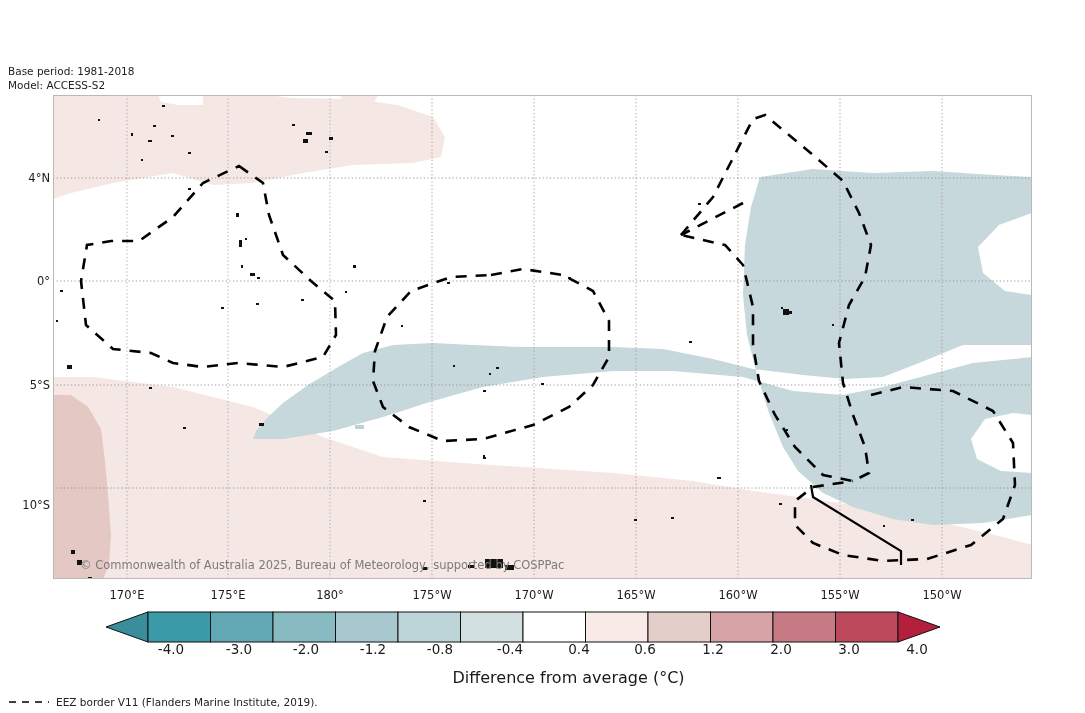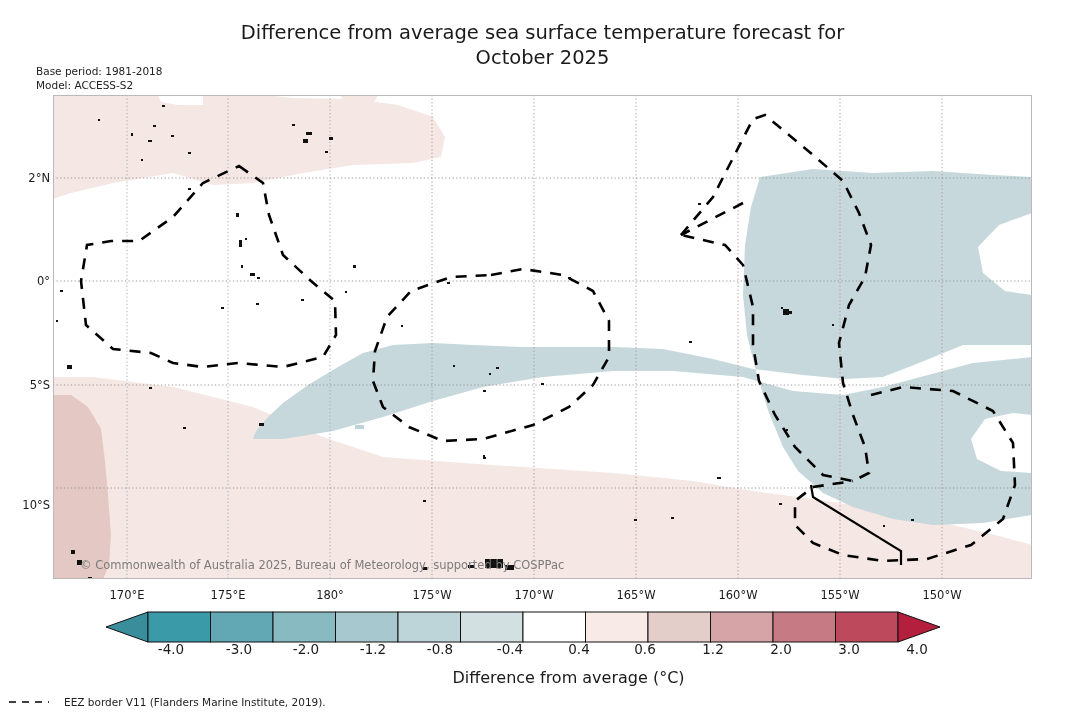--- a/index.html
+++ b/index.html
@@ -11,21 +11,21 @@
   .fig{position:absolute;inset:0;}
 
   
   #title{
     position:absolute;left:0;top:20px;width:1085px;text-align:center;
     font-size:19.5px;line-height:25px;color:#1a1a1a;white-space:pre-line;
   }
 
   
   .meta{position:absolute;font-size:10.5px;line-height:14px;color:#222;}
-  #meta-left{left:8px;top:64px;text-align:left;margin-left:28px;}
+  #meta-left{left:8px;top:64px;text-align:left;}
   #meta-right{right:8px;top:64px;text-align:right;}
 
   
   #plot{
     position:absolute;left:53px;top:95px;width:979px;height:484px;
     background:#ffffff;overflow:hidden;
   }
   #plot svg{display:block;}
   .axis-frame{
     position:absolute;left:53px;top:95px;width:979px;height:484px;
@@ -48,32 +48,30 @@
   #cbar-labels{position:absolute;left:0;top:641px;width:990px;height:20px;}
   .cb-lab{position:absolute;font-size:13.5px;transform:translateX(-50%);color:#1a1a1a;}
   #cbar-title{
     position:absolute;left:0;top:668px;width:1085px;text-align:center;
     font-size:16px;color:#1a1a1a;padding-left:26px;
   }
 
   
   #footer{
     position:absolute;left:8px;top:694px;height:16px;
-    display:flex;align-items:center;gap:14px;
+    display:flex;align-items:center;gap:6px;
     font-size:10.5px;color:#222;
   }
   #footer .dashkey{display:block;}
 </style>
 </head>
 <body>
 
 <div class="fig">
 
-  <div id="title">Difference from average sea surface temperature forecast for
-October 2025</div>
 
   <div class="meta" id="meta-left">
     <div>Base period: 1981-2018</div>
     <div>Model: ACCESS-S2</div>
   </div>
 
 
   <div id="plot">
     <svg width="979" height="484" viewBox="0 0 979 484" xmlns="http://www.w3.org/2000/svg">
       <defs>
@@ -236,21 +234,21 @@
     <div class="tick tick-x" style="left:330px">180°</div>
     <div class="tick tick-x" style="left:432px">175°W</div>
     <div class="tick tick-x" style="left:534px">170°W</div>
     <div class="tick tick-x" style="left:636px">165°W</div>
     <div class="tick tick-x" style="left:738px">160°W</div>
     <div class="tick tick-x" style="left:840px">155°W</div>
     <div class="tick tick-x" style="left:942px">150°W</div>
   </div>
 
   <div>
-    <div class="tick tick-y" style="top:178px">2°N</div>
+    <div class="tick tick-y" style="top:178px">4°N</div>
     <div class="tick tick-y" style="top:281px">0°</div>
     <div class="tick tick-y" style="top:385px">5°S</div>
     <div class="tick tick-y" style="top:505px">10°S</div>
   </div>
 
   <div id="copyright">© Commonwealth of Australia 2025, Bureau of Meteorology, supported by COSPPac</div>
 
   <div id="cbar-wrap">
     <svg width="1085" height="44" viewBox="0 0 1085 44" xmlns="http://www.w3.org/2000/svg">
 

